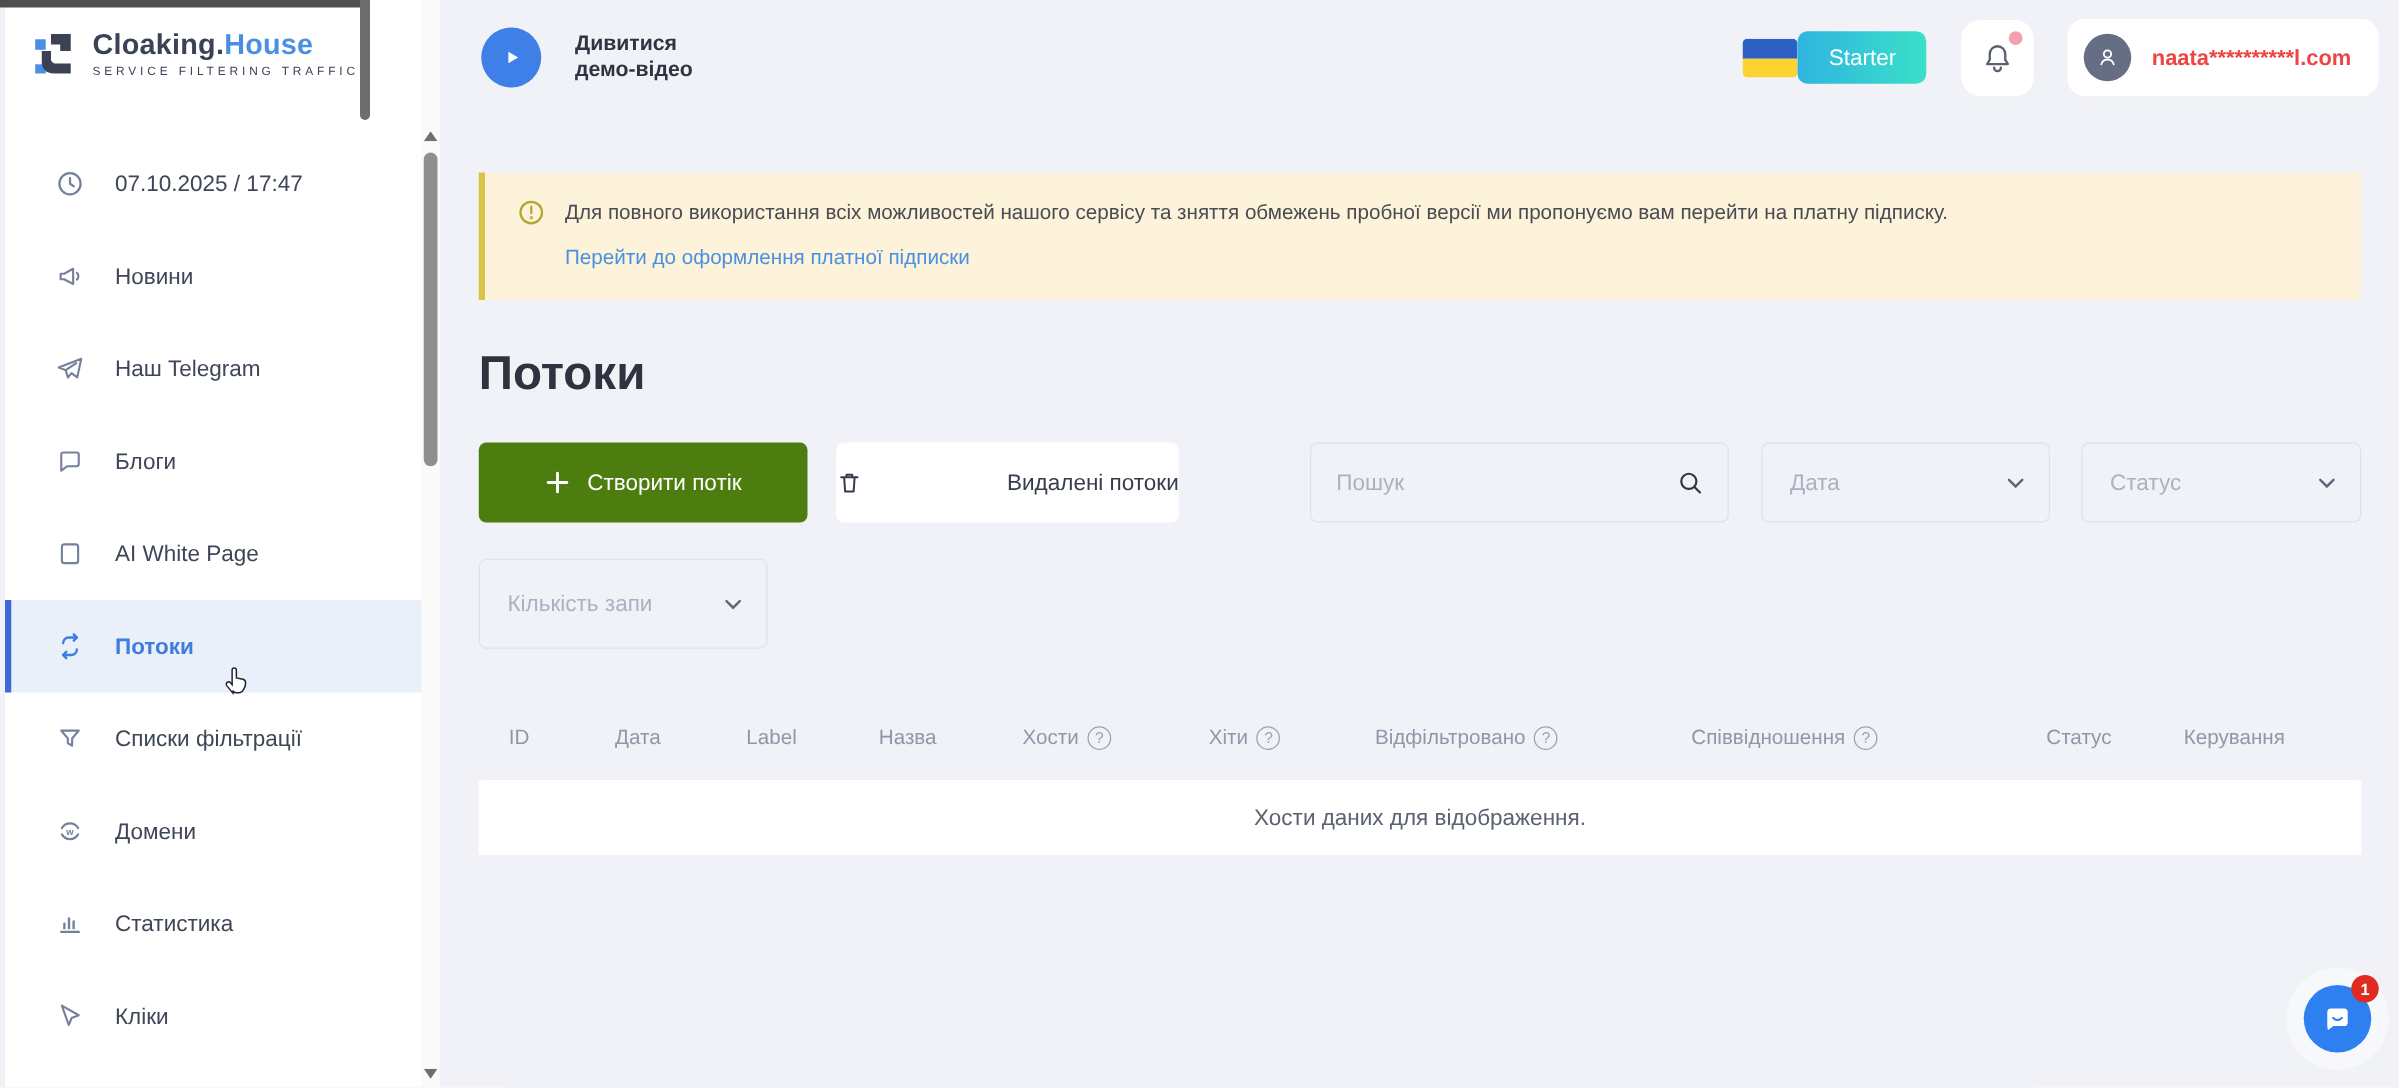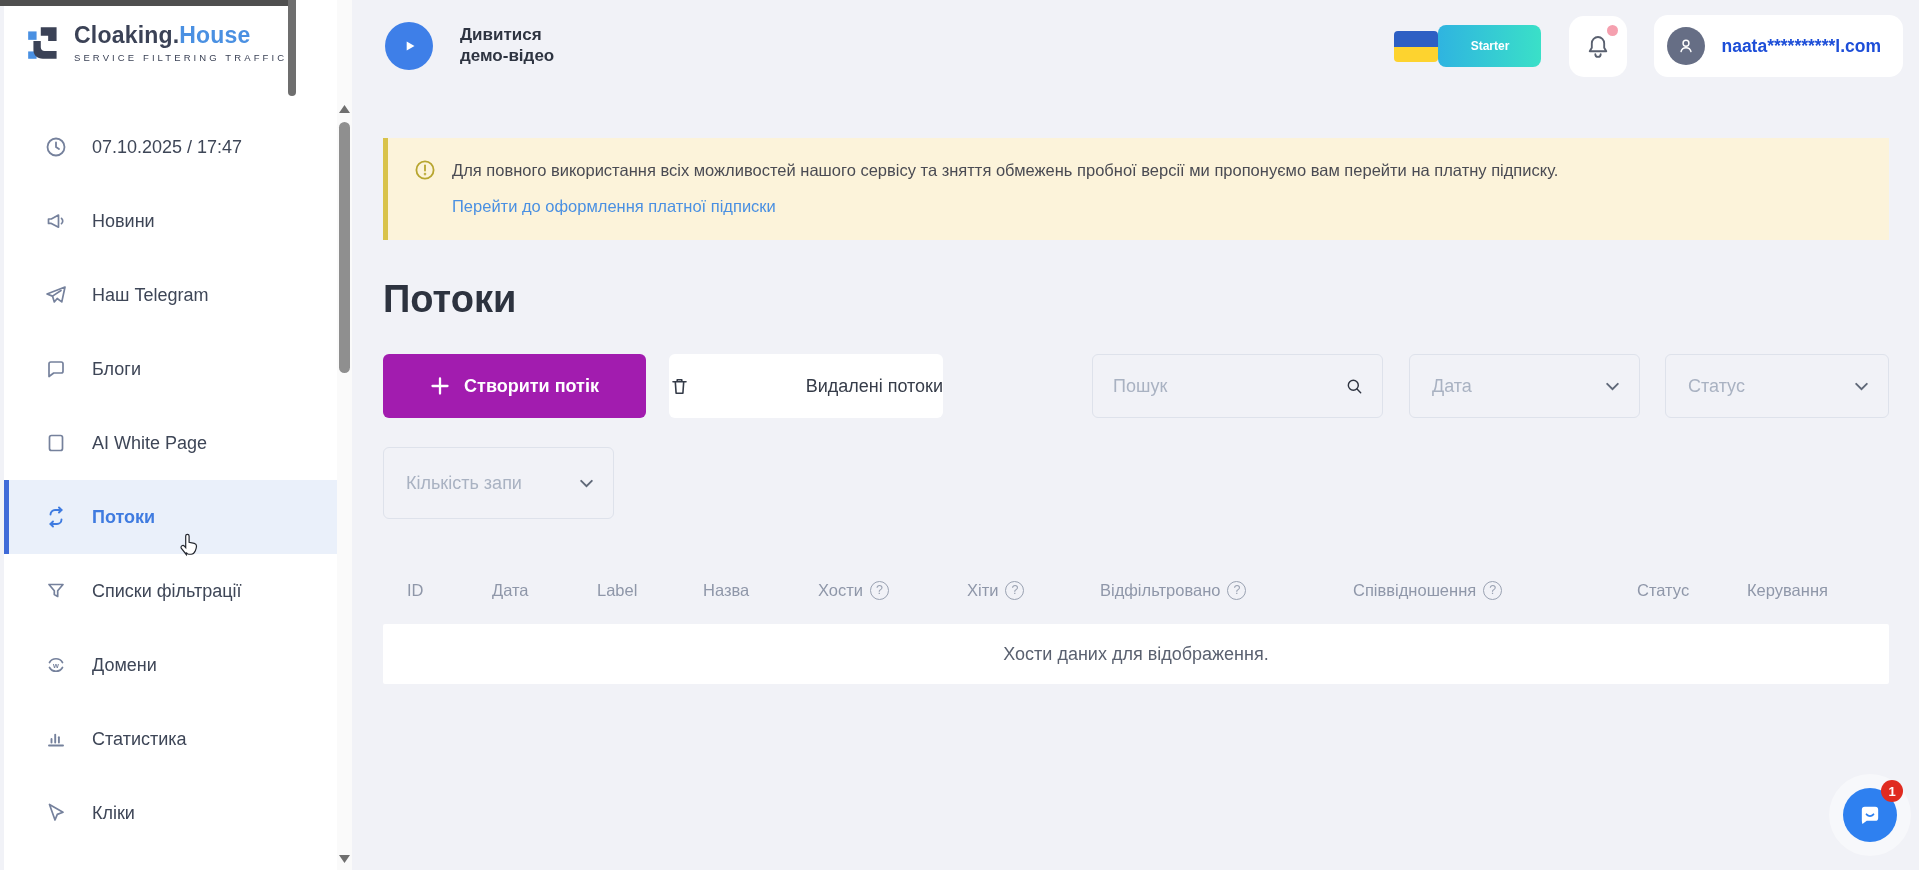--- a/index.html
+++ b/index.html
@@ -32,42 +32,42 @@
   .artifact-vbar { position:absolute; left:288px; top:0; width:8px; height:96px; background:#6e6e6e; border-radius:0 0 4px 4px; z-index:4; }
 
   
   .main { position:absolute; left:352px; right:0; top:0; bottom:0; background:#f1f2f7; }
   .topbar { height:92px; display:flex; align-items:center; padding:0 16px 0 31px; }
   .play-btn { width:48px; height:48px; border-radius:50%; background:#3e7fe8; display:flex; align-items:center; justify-content:center; margin-left:2px; cursor:pointer; flex:0 0 auto; }
   .demo-label { margin-left:27px; width:132px; font-size:17px; font-weight:700; color:#2e3441; line-height:1.22; cursor:pointer; }
   .topbar-right { margin-left:auto; display:flex; align-items:center; }
   .flag { width:44px; height:31px; border-radius:4px; overflow:hidden; cursor:pointer; flex:0 0 auto; }
   .flag .b { height:16px; background:#2d5fc4; } .flag .y { height:15px; background:#fdd32f; }
-  .plan-badge { width:103px; height:42px; border-radius:8px; background:linear-gradient(90deg,#2fb4e0,#3ae0c8); color:#fff; font-size:12px; font-weight:700; display:flex; align-items:center; justify-content:center; cursor:pointer; }
+  .plan-badge { width:103px; height:42px; border-radius:8px; background:linear-gradient(90deg,#2fb4e0,#3ae0c8); color:#fff; font-size:18px; font-weight:400; display:flex; align-items:center; justify-content:center; cursor:pointer; }
   .bell-card { margin-left:28px; width:58px; height:61px; background:#fff; border-radius:15px; display:flex; align-items:center; justify-content:center; position:relative; cursor:pointer; }
   .bell-dot { position:absolute; top:9px; right:9px; width:11px; height:11px; border-radius:50%; background:#f5a0af; }
   .user-chip { margin-left:27px; height:62px; background:#fff; border-radius:14px; display:flex; align-items:center; padding:0 22px 0 13px; cursor:pointer; }
   .avatar { width:38px; height:38px; border-radius:50%; background:#666e85; display:flex; align-items:center; justify-content:center; flex:0 0 auto; }
-  .user-email { margin-left:16px; font-size:17.5px; font-weight:600; color:#1d4ed8; }
+  .user-email { margin-left:16px; font-size:17.5px; font-weight:600; color:#ef4444; }
 
   .content { padding:0 30px 0 31px; }
   .banner { margin-top:46px; background:#fcf3da; border-left:5px solid #d9c34a; padding:21px 24px 24px 26px; }
   .banner-row { display:flex; align-items:flex-start; }
   .banner-text { margin-left:16px; max-width:1400px; font-size:16.5px; line-height:1.35; color:#4a4b53; }
   .banner-link { display:inline-block; margin:16px 0 0 38px; font-size:16.5px; color:#4a90e2; text-decoration:none; cursor:pointer; }
 
   .page-title { margin-top:38px; font-size:38px; font-weight:700; color:#2d333f; }
 
   .controls { margin-top:33px; display:flex; align-items:center; }
   .btn { height:64px; border-radius:6px; display:flex; align-items:center; justify-content:center; font-size:18px; cursor:pointer; border:none; }
-  .btn-create { width:263px; background:#a21caf; color:#fff; font-weight:700; }
+  .btn-create { width:263px; background:#4d7c0f; color:#fff; font-weight:400; }
   .btn-create svg { margin-right:14px; }
   .btn-deleted { width:274px; margin-left:23px; background:#fff; color:#363c49; font-weight:500;justify-content:space-between; }
   .btn-deleted svg { margin-right:13px; }
-  .search-box { margin-left:auto; width:291px; height:64px; border:1px solid #dee2eb; border-radius:6px; display:flex; align-items:center; padding:0 18px 0 20px; background:transparent; }
+  .search-box { margin-left:auto; width:335px; height:64px; border:1px solid #dee2eb; border-radius:6px; display:flex; align-items:center; padding:0 18px 0 20px; background:transparent; }
   .search-box input { flex:1; border:none; outline:none; background:transparent; font-size:18px; color:#3e4657; font-family:inherit; }
   .search-box input::placeholder { color:#a9b2c2; }
   .select { height:64px; border:1px solid #dee2eb; border-radius:6px; display:flex; align-items:center; justify-content:space-between; padding:0 18px 0 22px; color:#a9b2c2; font-size:18px; cursor:pointer; }
   .sel-date { width:231px; margin-left:26px; }
   .sel-status { width:224px; margin-left:25px; }
   .row2 { margin-top:29px; display:flex; }
   .sel-perpage { width:231px; height:72px; }
   .sel-perpage .txt { white-space:nowrap; overflow:hidden; max-width:160px; }
 
   .table-head { margin-top:50px; display:flex; align-items:center; padding-left:24px; height:42px; }

